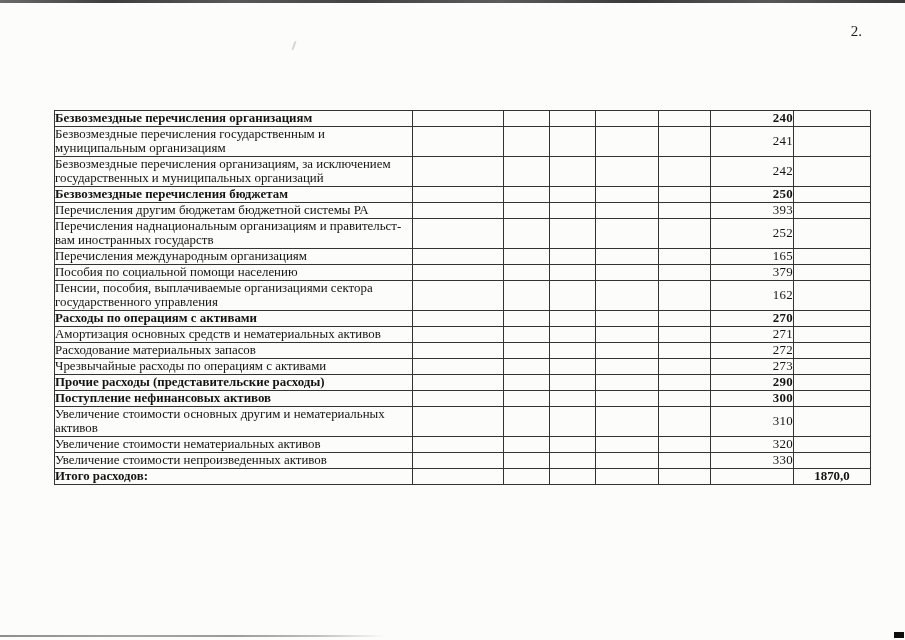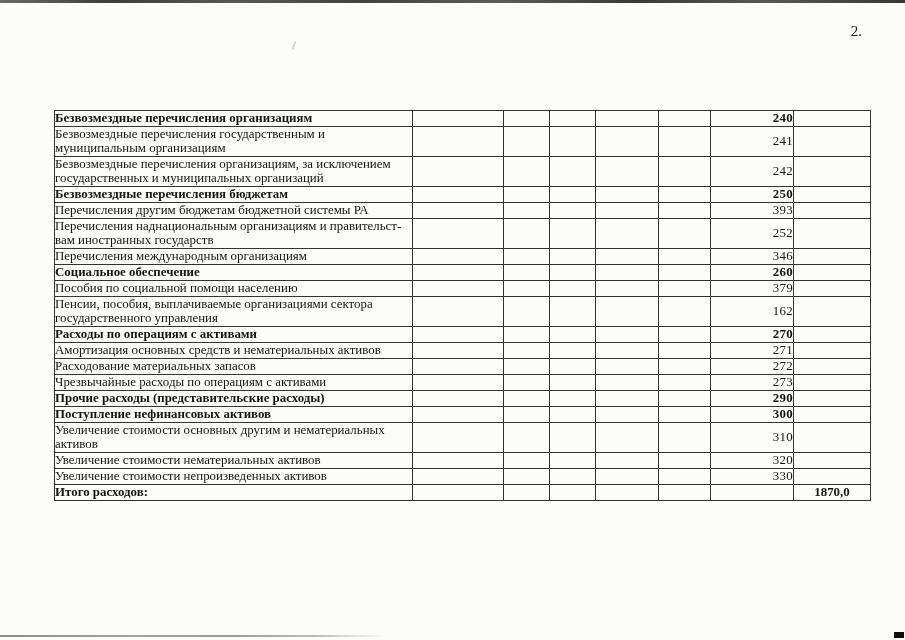--- a/index.html
+++ b/index.html
@@ -147,31 +147,21 @@
         <td class="code">252</td>
         <td class="amount"></td>
       </tr>
       <tr style="height: 15px;">
         <td class="label">Перечисления международным организациям</td>
         <td class="empty"></td>
         <td class="empty"></td>
         <td class="empty"></td>
         <td class="empty"></td>
         <td class="empty"></td>
-        <td class="code">346</td>
-        <td class="amount"></td>
-      </tr>
-      <tr class="bold" style="height: 15px;">
-        <td class="label">Социальное обеспечение</td>
-        <td class="empty"></td>
-        <td class="empty"></td>
-        <td class="empty"></td>
-        <td class="empty"></td>
-        <td class="empty"></td>
-        <td class="code">260</td>
+        <td class="code">165</td>
         <td class="amount"></td>
       </tr>
       <tr style="height: 15px;">
         <td class="label">Пособия по социальной помощи населению</td>
         <td class="empty"></td>
         <td class="empty"></td>
         <td class="empty"></td>
         <td class="empty"></td>
         <td class="empty"></td>
         <td class="code">379</td>

